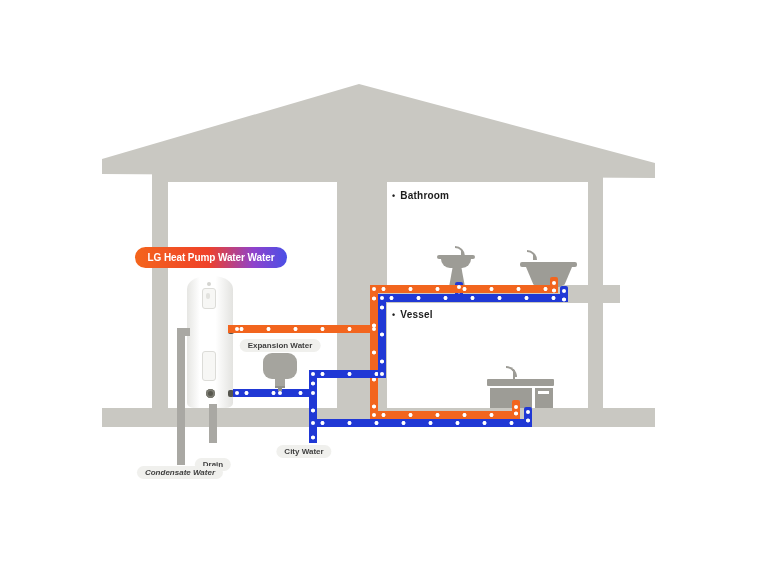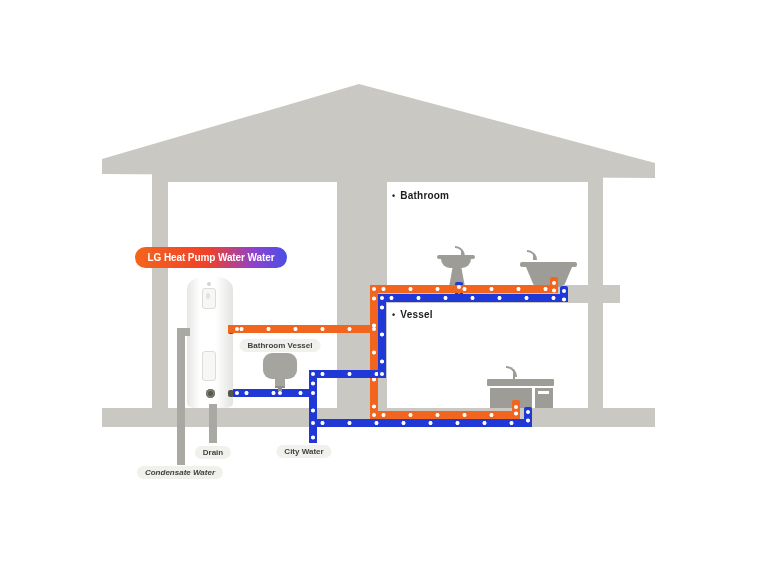--- a/index.html
+++ b/index.html
@@ -129,23 +129,23 @@
       <div class="dot" style="left: 564px; top: 291px;"></div>
       <div class="dot" style="left: 516px; top: 407px;"></div>
       <div class="dot" style="left: 528px; top: 412px;"></div>
       <div class="dot" style="left: 459px; top: 287px;"></div>
       <div class="dot" style="left: 237px; top: 329px;"></div>
       <div class="dot" style="left: 237px; top: 393px;"></div>
       <div class="dot" style="left: 280px; top: 393px;"></div>
     </div>
 
   <div class="pill" style="left:280px;top:339px;">
-    <span>Bathroom Vessel</span>
+    <span>Expansion Water</span>
   </div>
-  <div class="pill" style="left:213px;top:446px;">
+  <div class="pill" style="left:213px;top:458px;">
     <span>Drain</span>
   </div>
   <div class="pill" style="left:180px;top:466px;font-style:italic;">
     <span>Condensate Water</span>
   </div>
   <div class="pill" style="left:304px;top:445px;">
     <span>City Water</span>
   </div>
 
 </div>

